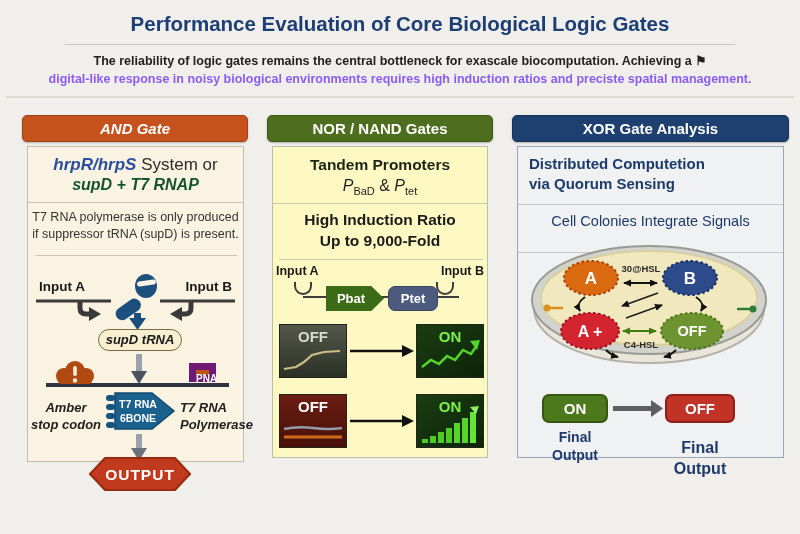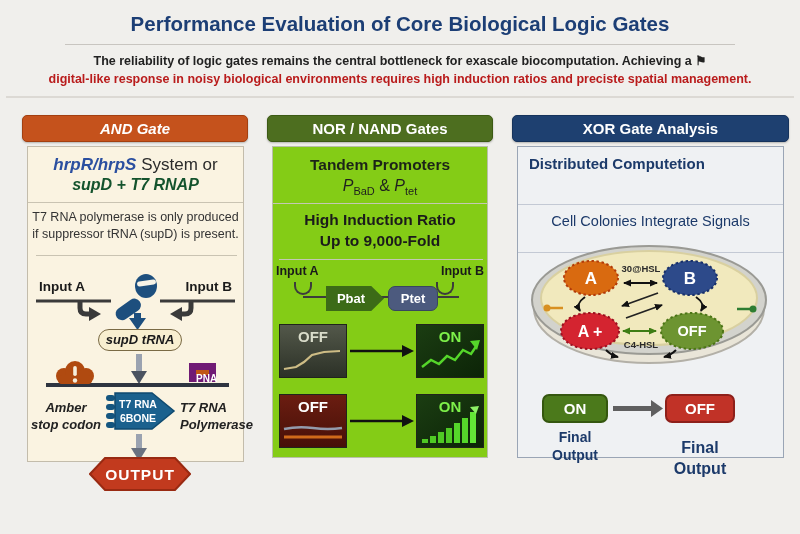--- a/index.html
+++ b/index.html
@@ -15,21 +15,21 @@
   svg text { font-family:"Liberation Sans", sans-serif; }
 </style>
 </head>
 <body>
 
 <div id="app">
 
   <div class="abs ctr" style="left:0;top:12px;width:800px;font-size:20.5px;font-weight:bold;color:#1c3e75;">Performance Evaluation of Core Biological Logic Gates</div>
   <div class="abs" style="left:65px;top:44px;width:670px;height:1px;background:#c8c5c0;"></div>
   <div class="abs ctr" style="left:0;top:53px;width:800px;font-size:12.5px;font-weight:bold;color:#222;">The reliability of logic gates remains the central bottleneck for exascale biocomputation. Achieving a ⚑</div>
-  <div class="abs ctr" style="left:0;top:72px;width:800px;font-size:12.5px;font-weight:bold;color:#b91c1c;">digital-like response in noisy biological environments requires high induction ratios and preciste spatial management.</div>
+  <div class="abs ctr" style="left:0;top:72px;width:800px;font-size:12.5px;font-weight:bold;color:#8b5cf6;">digital-like response in noisy biological environments requires high induction ratios and preciste spatial management.</div>
   <div class="abs" style="left:6px;top:96px;width:788px;height:2px;background:#dcd9d4;"></div>
 
   <div class="hdr" style="left:22px;top:115px;width:226px;background:#c5521c;border:1px solid #a33f10;font-style:italic;">AND Gate</div>
   <div class="panel" style="left:27px;top:146px;width:217px;height:316px;background:#faf3e1;border:1px solid #c3bcab;">
     <div class="abs ctr" style="left:0;top:8px;width:100%;font-size:17px;"><span style="color:#2b4fa0;font-weight:bold;font-style:italic;">hrpR/hrpS</span><span style="color:#2b2b2b;"> System or</span></div>
     <div class="abs ctr" style="left:0;top:29px;width:100%;font-size:16px;font-weight:bold;font-style:italic;color:#14532d;">supD + T7 RNAP</div>
     <div class="divline" style="left:0;top:55px;width:100%;"></div>
     <div class="abs ctr" style="left:0;top:63px;width:100%;font-size:12.5px;color:#333;">T7 RNA polymerase is only produced</div>
     <div class="abs ctr" style="left:0;top:80px;width:100%;font-size:12.5px;color:#333;">if suppressor tRNA (supD) is present.</div>
     <div class="divline" style="left:8px;top:108px;width:201px;"></div>
@@ -95,21 +95,21 @@
       <polygon points="1,14 17,14 9,27" fill="#6a7280"></polygon>
     </svg>
 
     <svg class="abs" style="left:61px;top:310px;" width="102" height="34">
       <polygon points="16,1 86,1 101,17 86,33 16,33 1,17" fill="#c23a1e" stroke="#992a12" stroke-width="2"></polygon>
       <text x="51" y="23" text-anchor="middle" font-size="15.5" font-weight="bold" fill="#fff" letter-spacing="1">OUTPUT</text>
     </svg>
   </div>
 
   <div class="hdr" style="left:267px;top:115px;width:226px;background:#4d6e1f;border:1px solid #3c5a14;">NOR / NAND Gates</div>
-  <div class="panel" style="left:272px;top:146px;width:216px;height:312px;background:#84cc16;border:1px solid #b9bfa9;">
+  <div class="panel" style="left:272px;top:146px;width:216px;height:312px;background:#fef9c3;border:1px solid #b9bfa9;">
     <div class="abs ctr" style="left:0;top:9px;width:100%;font-size:15.5px;font-weight:bold;color:#1c2418;">Tandem Promoters</div>
     <div class="abs ctr" style="left:0;top:30px;width:100%;font-size:16px;color:#1f1f1f;"><span style="font-style:italic;">P</span><sub style="font-size:11px;">BaD</sub><span> &amp; </span><span style="font-style:italic;">P</span><sub style="font-size:11px;">tet</sub></div>
     <div class="divline" style="left:0;top:56px;width:100%;background:#c4c8b4;"></div>
     <div class="abs ctr" style="left:0;top:64px;width:100%;font-size:15.5px;font-weight:bold;color:#1b1b1b;">High Induction Ratio</div>
     <div class="abs ctr" style="left:0;top:85px;width:100%;font-size:15.5px;font-weight:bold;color:#1b1b1b;">Up to 9,000-Fold</div>
     <div class="divline" style="left:6px;top:112px;width:204px;background:#c4c8b4;"></div>
 
     <div class="abs" style="left:3px;top:117px;font-size:12.5px;font-weight:bold;color:#1a1a1a;">Input A</div>
     <div class="abs" style="right:3px;top:117px;font-size:12.5px;font-weight:bold;color:#1a1a1a;">Input B</div>
 
@@ -160,20 +160,21 @@
         <rect x="45" y="23" width="6" height="25" fill="#55d62a"></rect>
         <rect x="53" y="17" width="6" height="31" fill="#63e636"></rect>
         <polygon points="53,12 62,11 59,19" fill="#8df065"></polygon>
       </svg>
     </div>
   </div>
 
   <div class="hdr" style="left:512px;top:115px;width:277px;background:#1e4070;border:1px solid #16335c;">XOR Gate Analysis</div>
   <div class="panel" style="left:517px;top:146px;width:267px;height:312px;background:#eff1f3;border:1px solid #9aa5b5;">
     <div class="abs" style="left:11px;top:8px;font-size:15px;font-weight:bold;color:#1c3a6a;">Distributed Computetion</div>
+    <div class="abs" style="left:11px;top:28px;font-size:15px;font-weight:bold;color:#1c3a6a;">via Quorum Sensing</div>
     <div class="divline" style="left:0;top:57px;width:100%;background:#c3c9d4;"></div>
     <div class="abs ctr" style="left:0;top:66px;width:100%;font-size:14.5px;font-weight:normal;color:#1c3a6a;">Cell Colonies Integrate Signals</div>
     <div class="divline" style="left:0;top:105px;width:100%;background:#c3c9d4;"></div>
 
     <svg class="abs" style="left:4px;top:92px;" width="258" height="148">
       <defs>
         <marker id="mb" markerUnits="userSpaceOnUse" markerWidth="9" markerHeight="8" refX="7" refY="3.5" orient="auto-start-reverse">
             <path d="M0,0 L8,3.5 L0,7 z" fill="#111"></path>
           </marker>
         <marker id="mg2" markerUnits="userSpaceOnUse" markerWidth="9" markerHeight="8" refX="7" refY="3.5" orient="auto-start-reverse">

